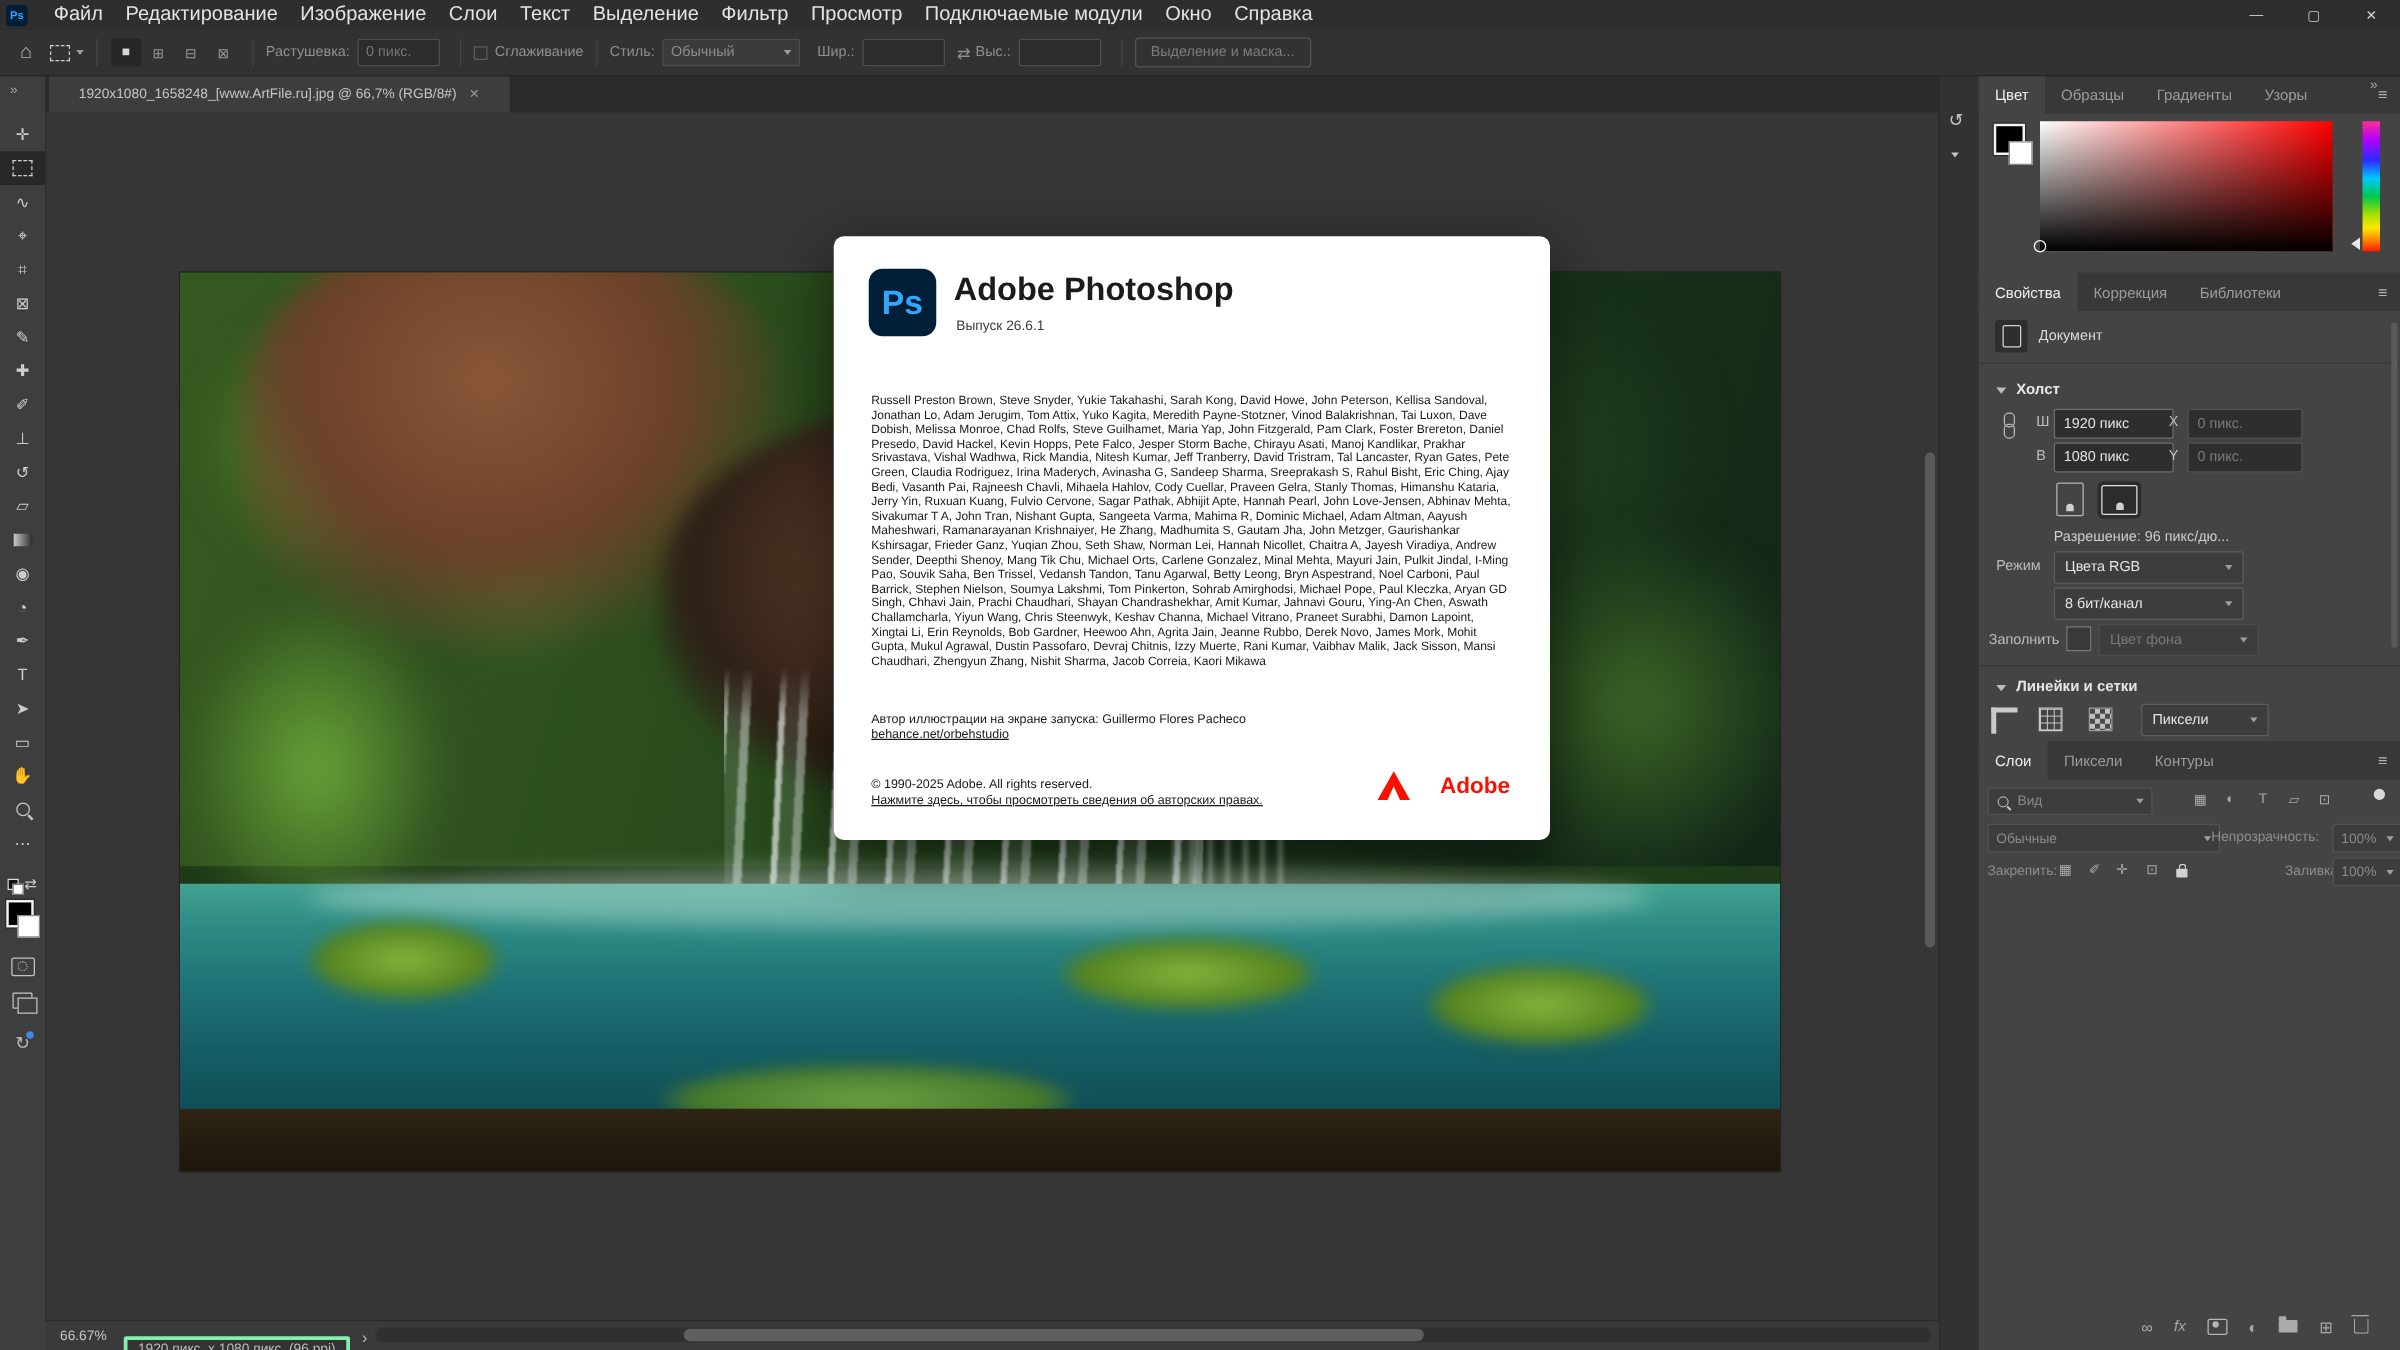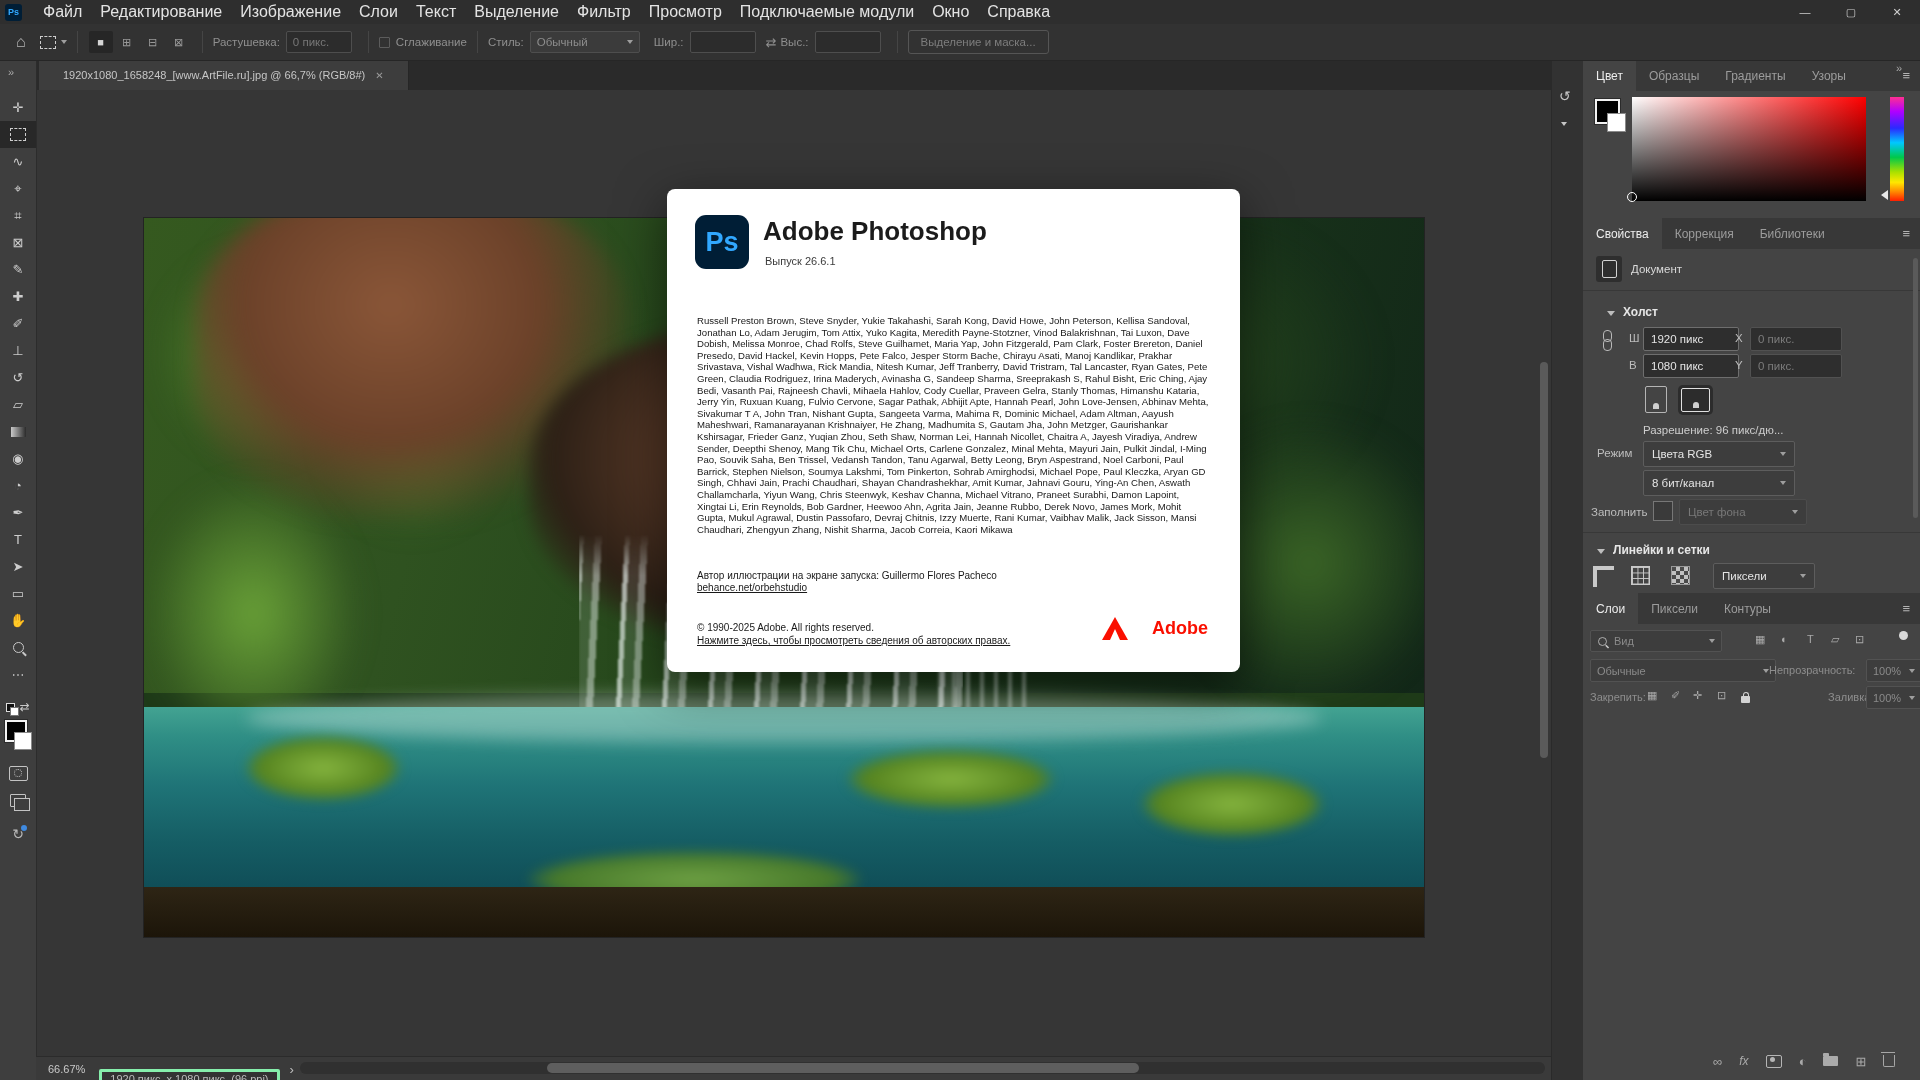--- a/index.html
+++ b/index.html
@@ -342,21 +342,21 @@
         <div class="ptab sel">Свойства</div>
         <div class="ptab">Коррекция</div>
         <div class="ptab">Библиотеки</div>
         <div class="burger">≡</div>
       </div>
       <div class="doc-chip">
           <i class="page-ic"></i>
         </div>
       <div class="abs plabel" style="left:48px;top:45px;color:#dadada">Документ</div>
       <div class="divider" style="top:72px"></div>
-      <div class="abs" style="left:24px;top:84px"><i class="tri-down"></i><span class="pheader">Холст</span></div>
+      <div class="abs" style="left:14px;top:84px"><i class="tri-down"></i><span class="pheader">Холст</span></div>
       <div class="chain-ic" style="left:20px;top:112px"></div>
       <div class="abs plabel" style="left:46px;top:114px">Ш</div>
       <div class="pfield" style="left:60px;top:109px;width:80px">1920 пикс</div>
       <div class="abs plabel" style="left:152px;top:114px">X</div>
       <div class="pfield disabled" style="left:167px;top:109px;width:76px">0 пикс.</div>
       <div class="abs plabel" style="left:46px;top:141px">В</div>
       <div class="pfield" style="left:60px;top:136px;width:80px">1080 пикс</div>
       <div class="abs plabel" style="left:152px;top:141px">Y</div>
       <div class="pfield disabled" style="left:167px;top:136px;width:76px">0 пикс.</div>
       <div class="orient-p" style="left:62px;top:168px"></div>

